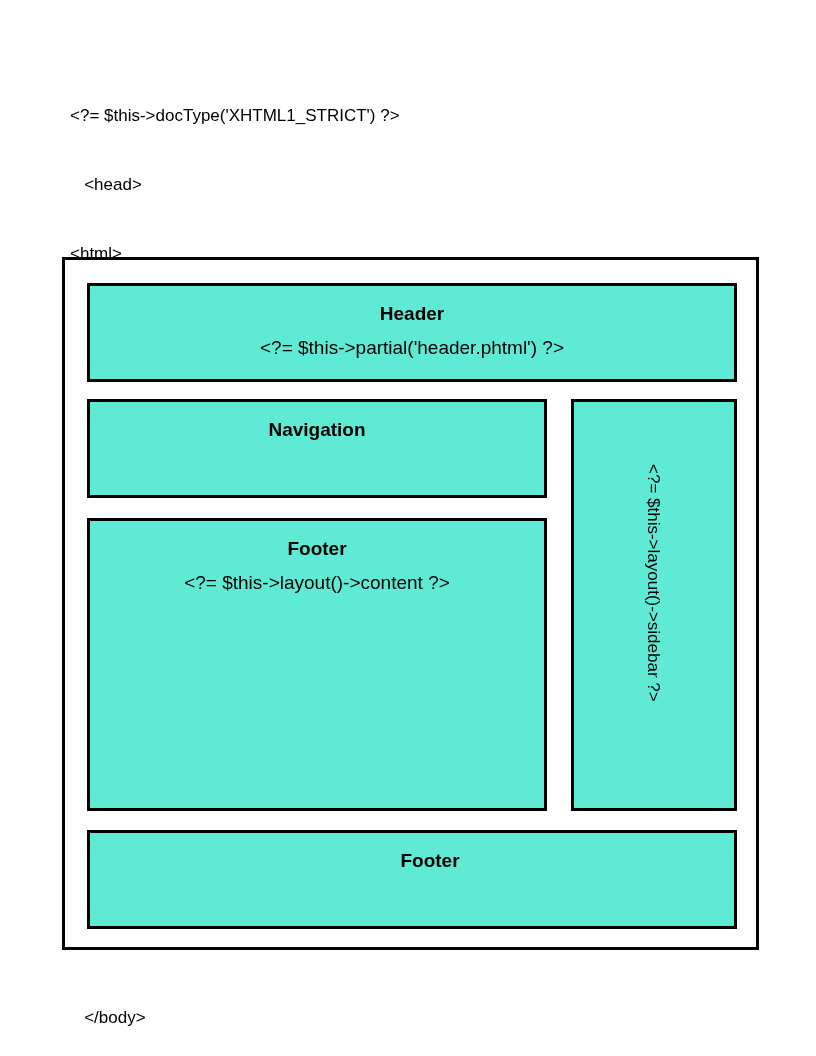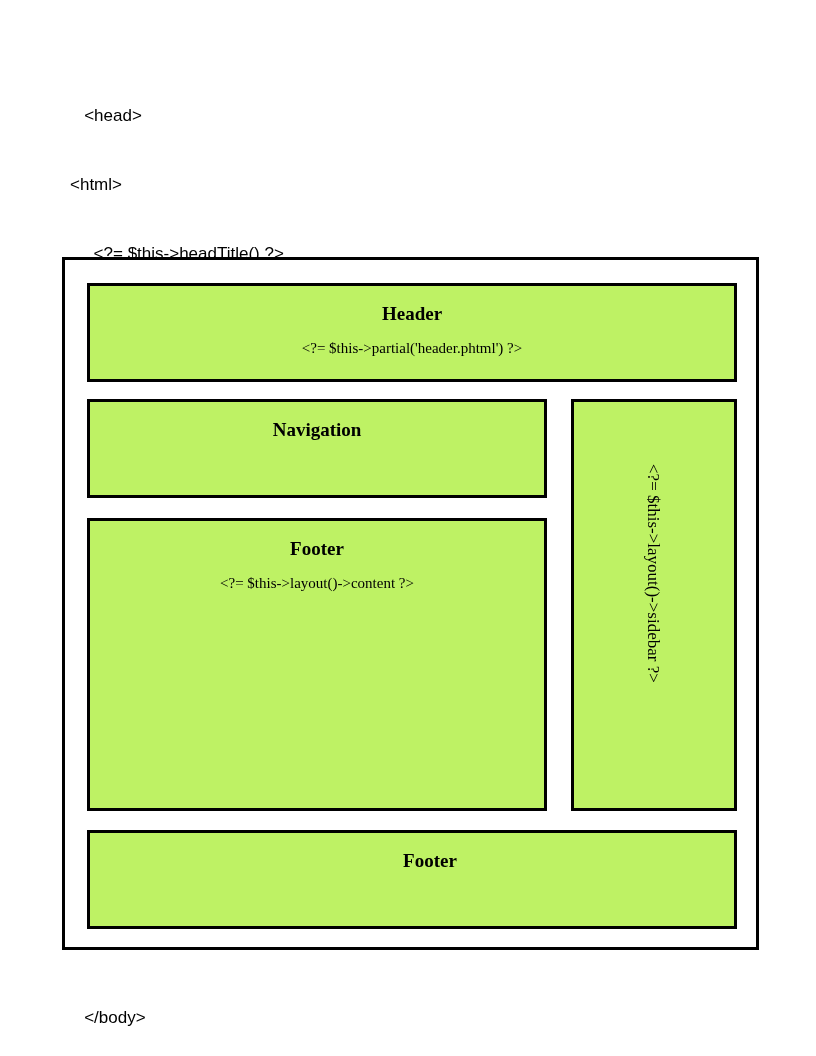--- a/index.html
+++ b/index.html
@@ -53,35 +53,34 @@
     border: 3px solid #000000;
     box-sizing: border-box;
     background: #ffffff;
   }
 
   
   .region {
     position: absolute;
     border: 3px solid #000000;
     box-sizing: border-box;
-    background: #bef264;
-    font-family: Liberation Serif, serif;
+    background: #5eead4;
   }
   .region-title {
     display: block;
     text-align: center;
     font-weight: bold;
     font-size: 19px;
     line-height: 22px;
     margin-top: 17px;
   }
   .region-code {
     display: block;
     text-align: center;
-    font-size: 15px;
+    font-size: 19px;
     line-height: 22px;
     margin-top: 12px;
     white-space: pre;
   }
 
   
   #region-header {
     left: 22px;
     top: 23px;
     width: 650px;
@@ -141,20 +140,21 @@
     top: 570px;
     width: 650px;
     height: 99px;
     padding-left: 36px;
   }
 </style>
 </head>
 <body>
 
 <div class="code-block">
+  <span class="code-line">&lt;?= $this-&gt;docType('XHTML1_STRICT') ?&gt;</span>
   <span class="code-line">   &lt;head&gt;</span>
   <span class="code-line">&lt;html&gt;</span>
   <span class="code-line">     &lt;?= $this-&gt;headTitle() ?&gt;</span>
   <span class="code-line">     &lt;?= $this-&gt;headScript() ?&gt;</span>
   <span class="code-line">     &lt;?= $this-&gt;headStylesheet() ?&gt;</span>
   <span class="code-line">   &lt;/head&gt;</span>
   <span class="code-line">   &lt;body&gt;</span>
 </div>
 
 <div class="outer-box">

